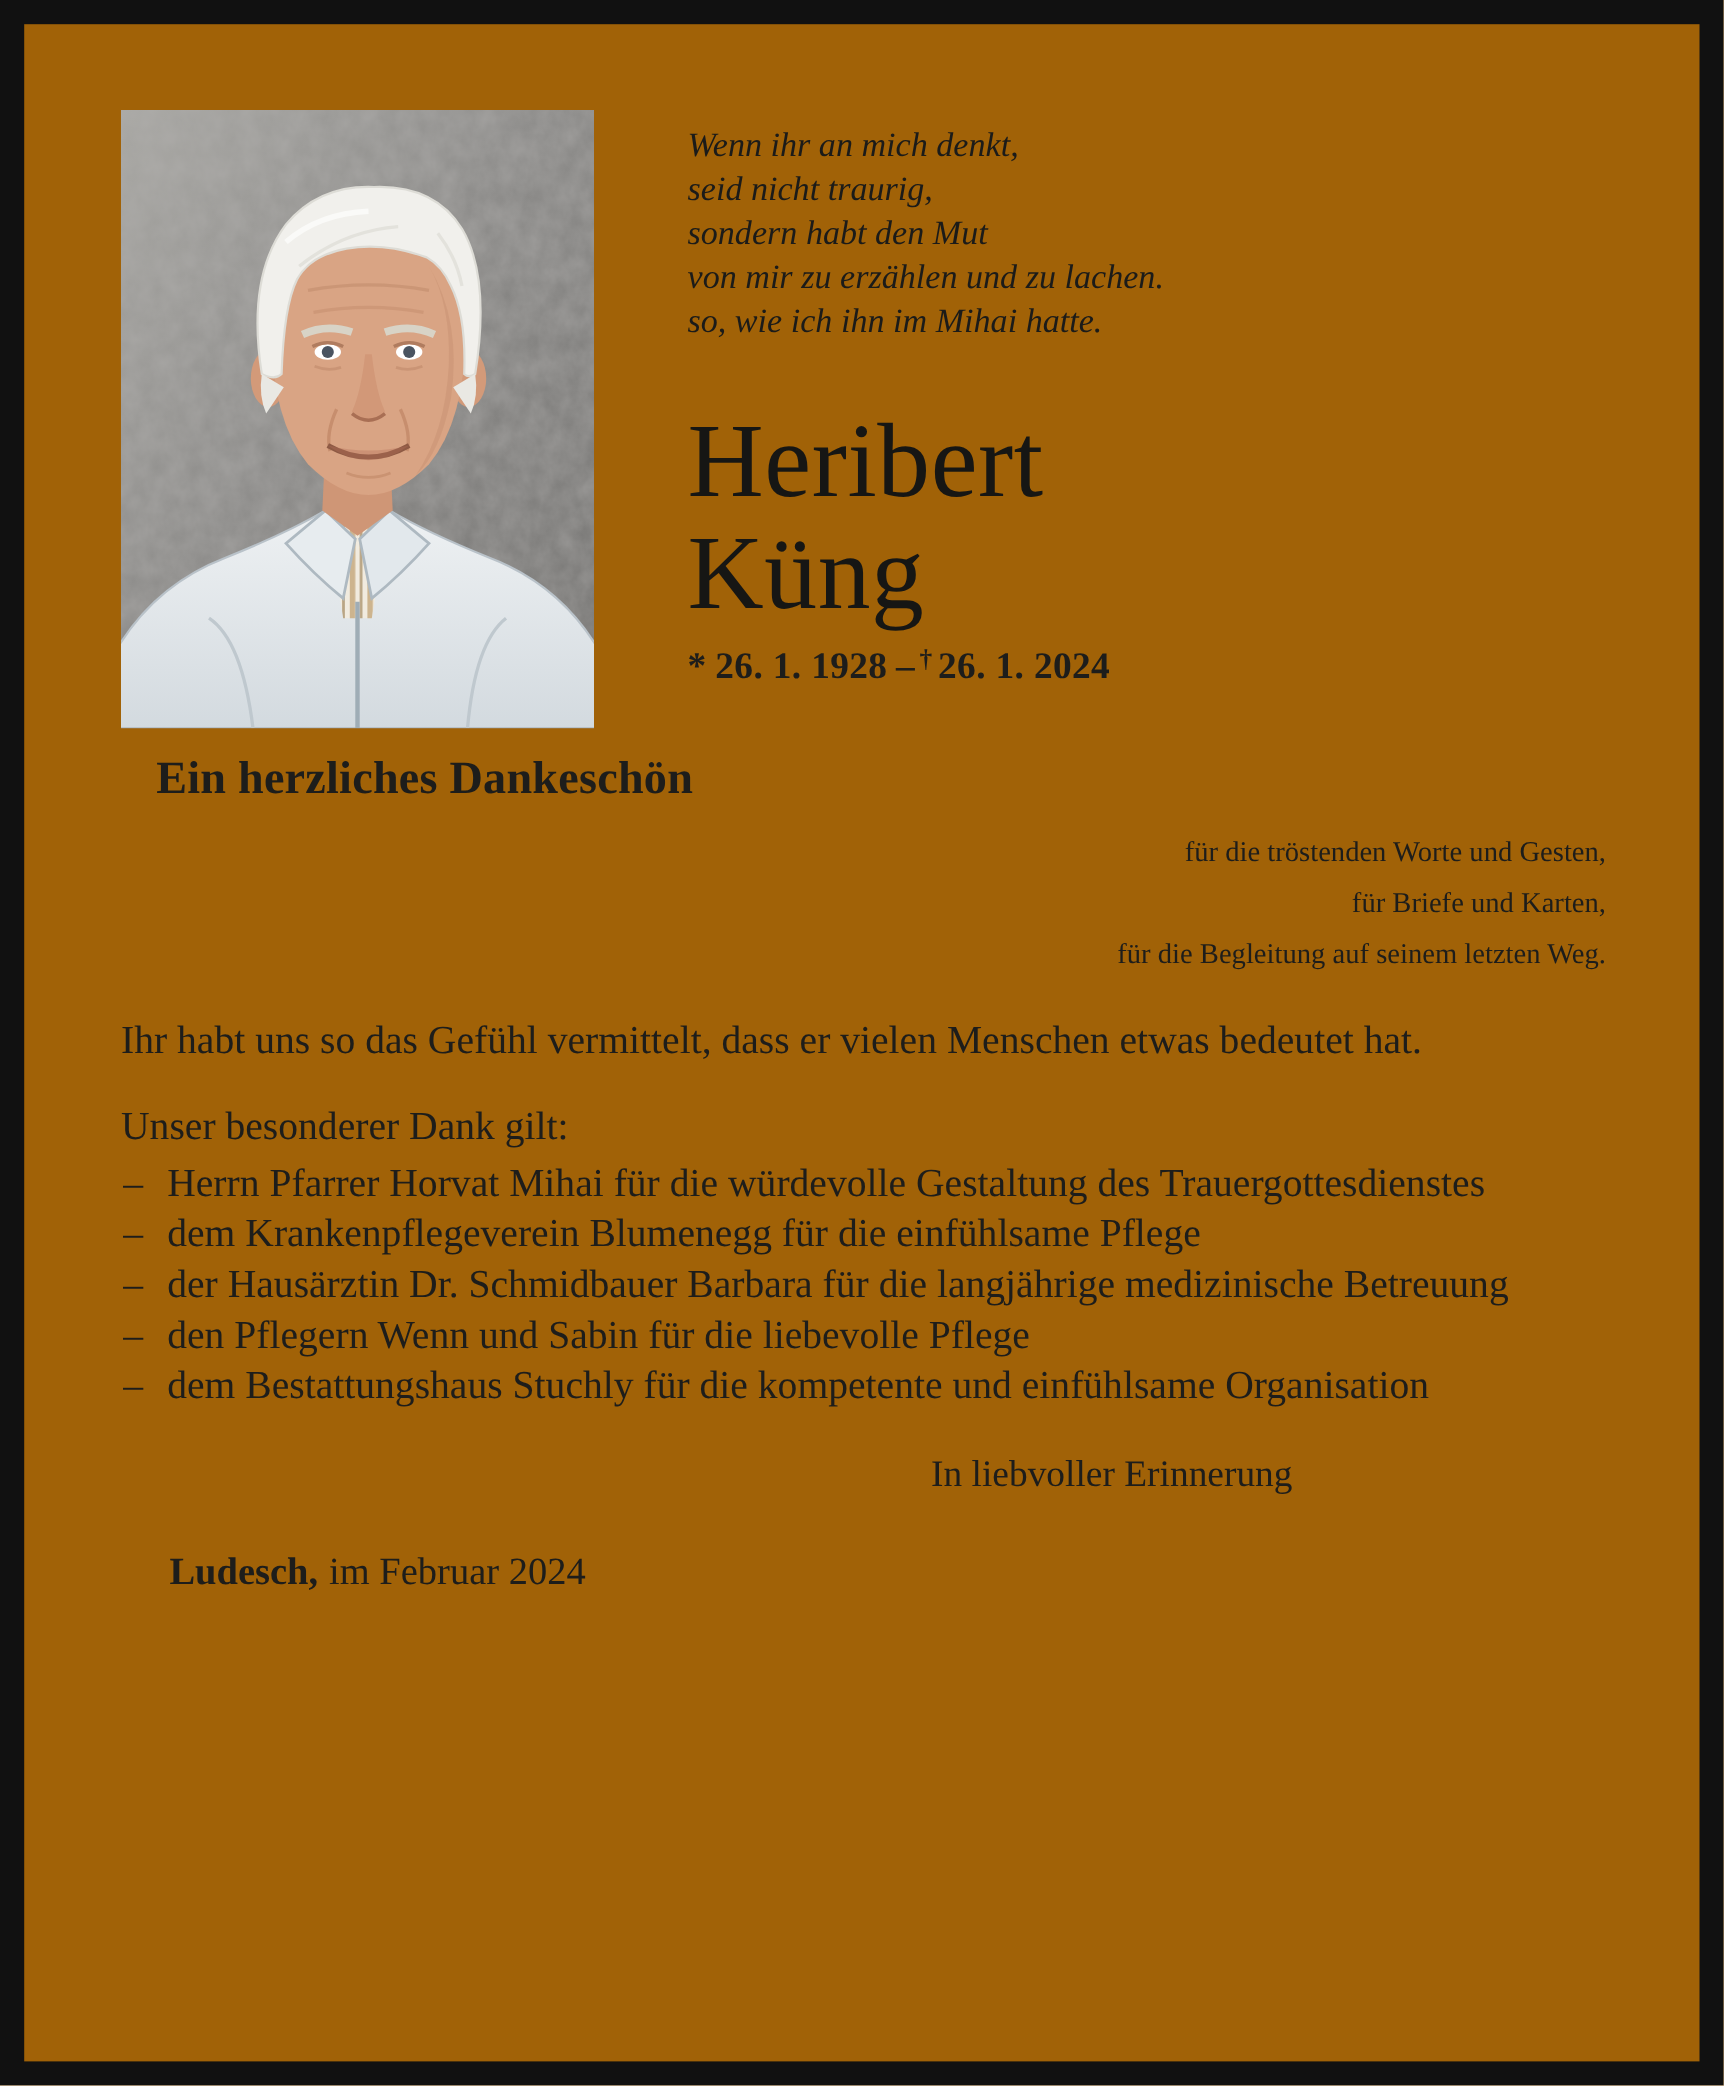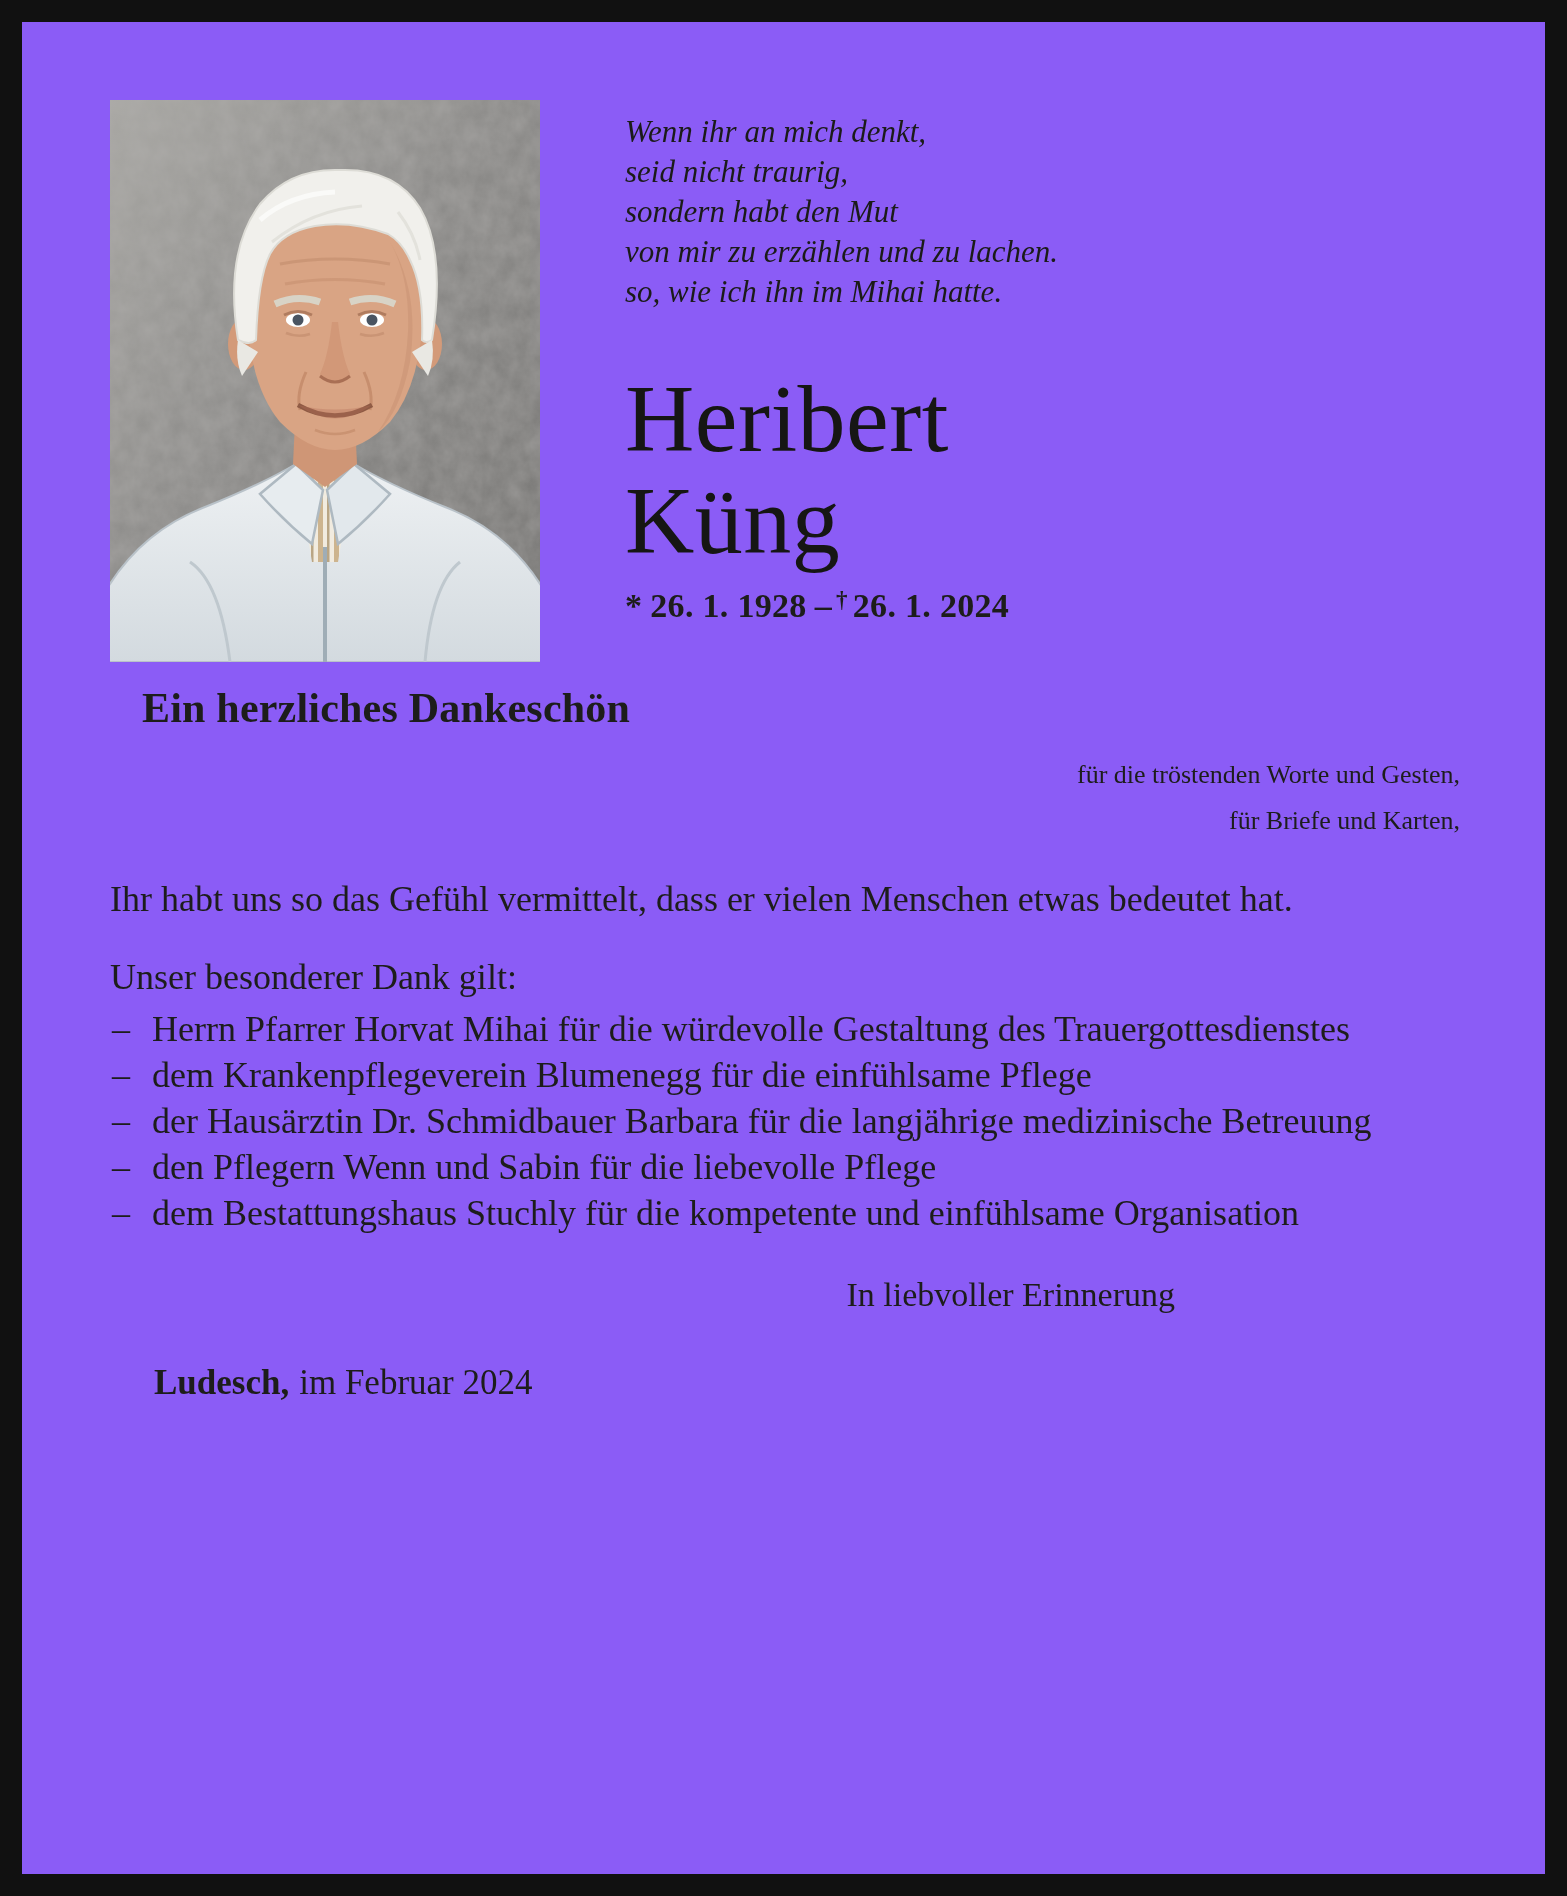--- a/index.html
+++ b/index.html
@@ -5,21 +5,21 @@
   * { margin: 0; padding: 0; box-sizing: border-box; }
   html, body { background: #ffffff; }
   body {
     width: 1567px; height: 1896px;
     font-family: "Liberation Serif", "DejaVu Serif", serif;
     color: #1d1d1b;
   }
   .page {
     width: 1567px; height: 1896px;
     border: 22px solid #111111;
-    background: #8b5cf6;
+    background: #a16207;
     overflow: hidden;
   }
   .content {
     padding: 78px 85px 0 88px;
     hyphens: auto;
   }
 
   
   .top-row { display: flex; align-items: flex-start; }
   .photo {
@@ -173,20 +173,21 @@
 
     <div class="thanks-heading">Ein herzliches Dankeschön</div>
 
     <div class="intro">
 
         <div class="intro-line">für die tröstenden Worte und Gesten,</div>
 
         <div class="intro-line">für Briefe und Karten,</div>
 
 
+        <div class="intro-line">für die Begleitung auf seinem letzten Weg.</div>
       </div>
 
     <div class="para">Ihr habt uns so das Gefühl vermittelt, dass er vielen Menschen etwas bedeutet hat.</div>
 
     <div class="special">Unser besonderer Dank gilt:</div>
 
     <div class="thanks-list">
 
         <div class="thanks-item">Herrn Pfarrer Horvat Mihai für die würdevolle Gestaltung des Trauergottesdienstes</div>
 

